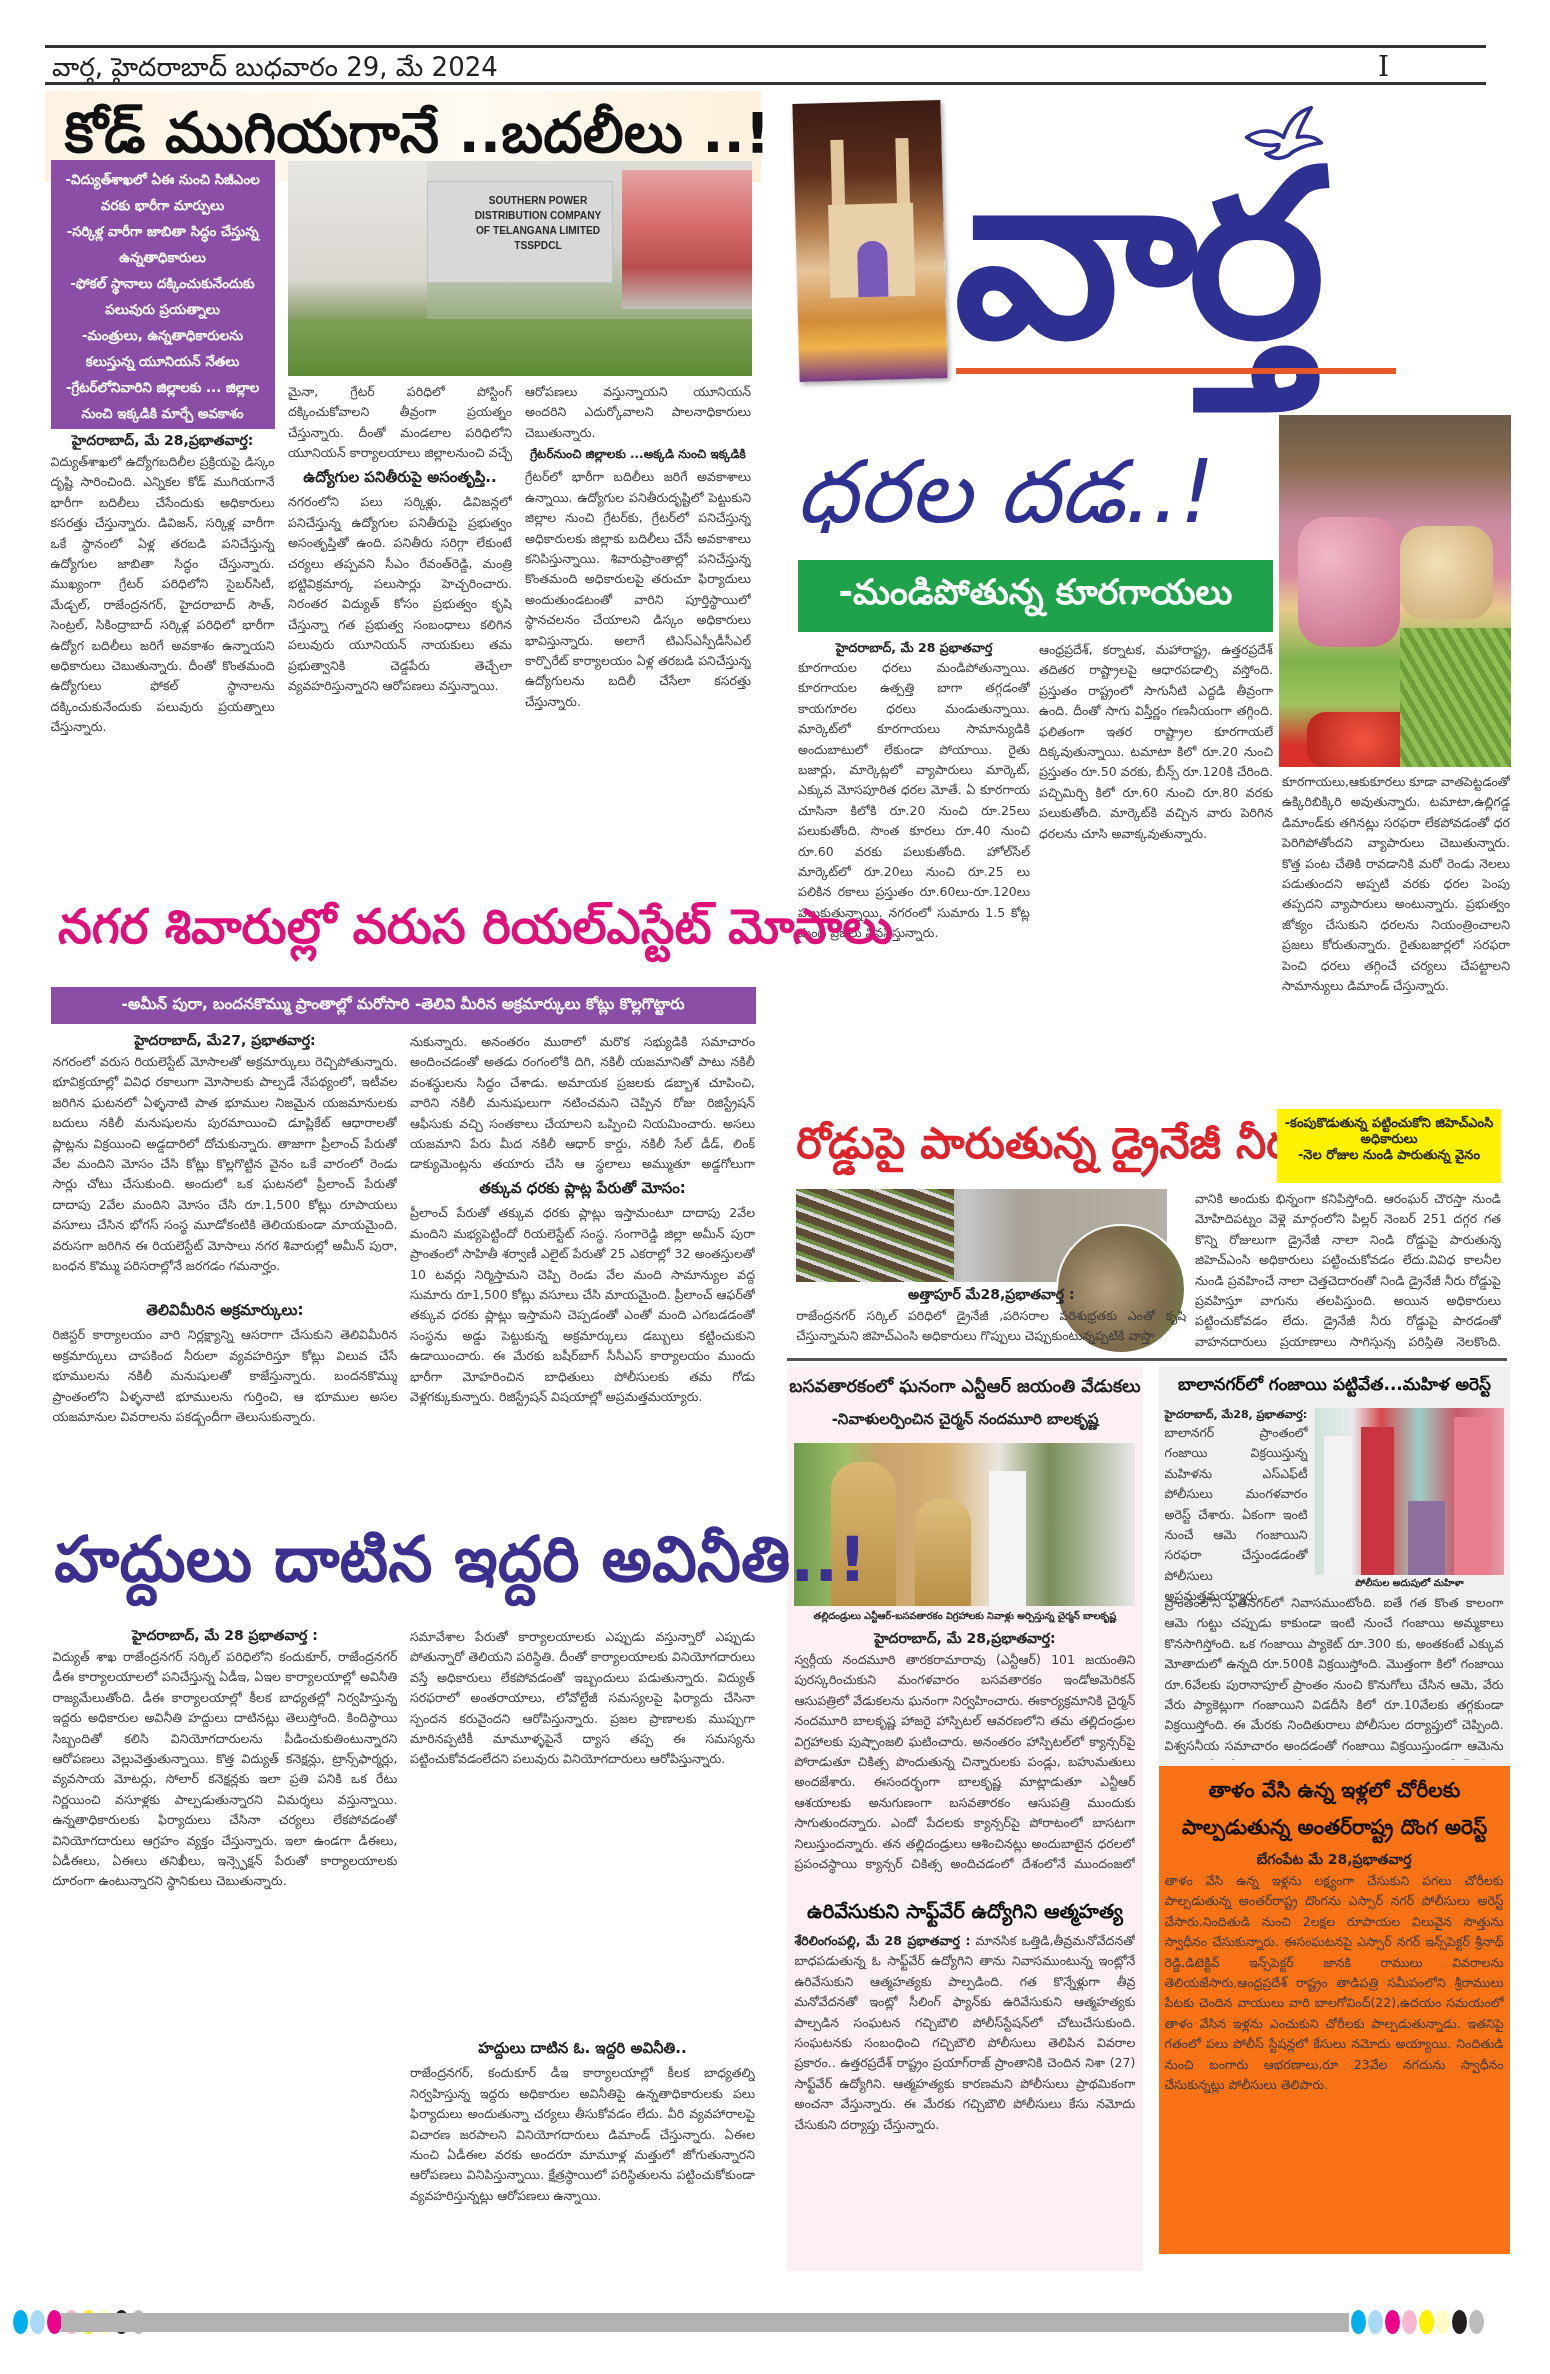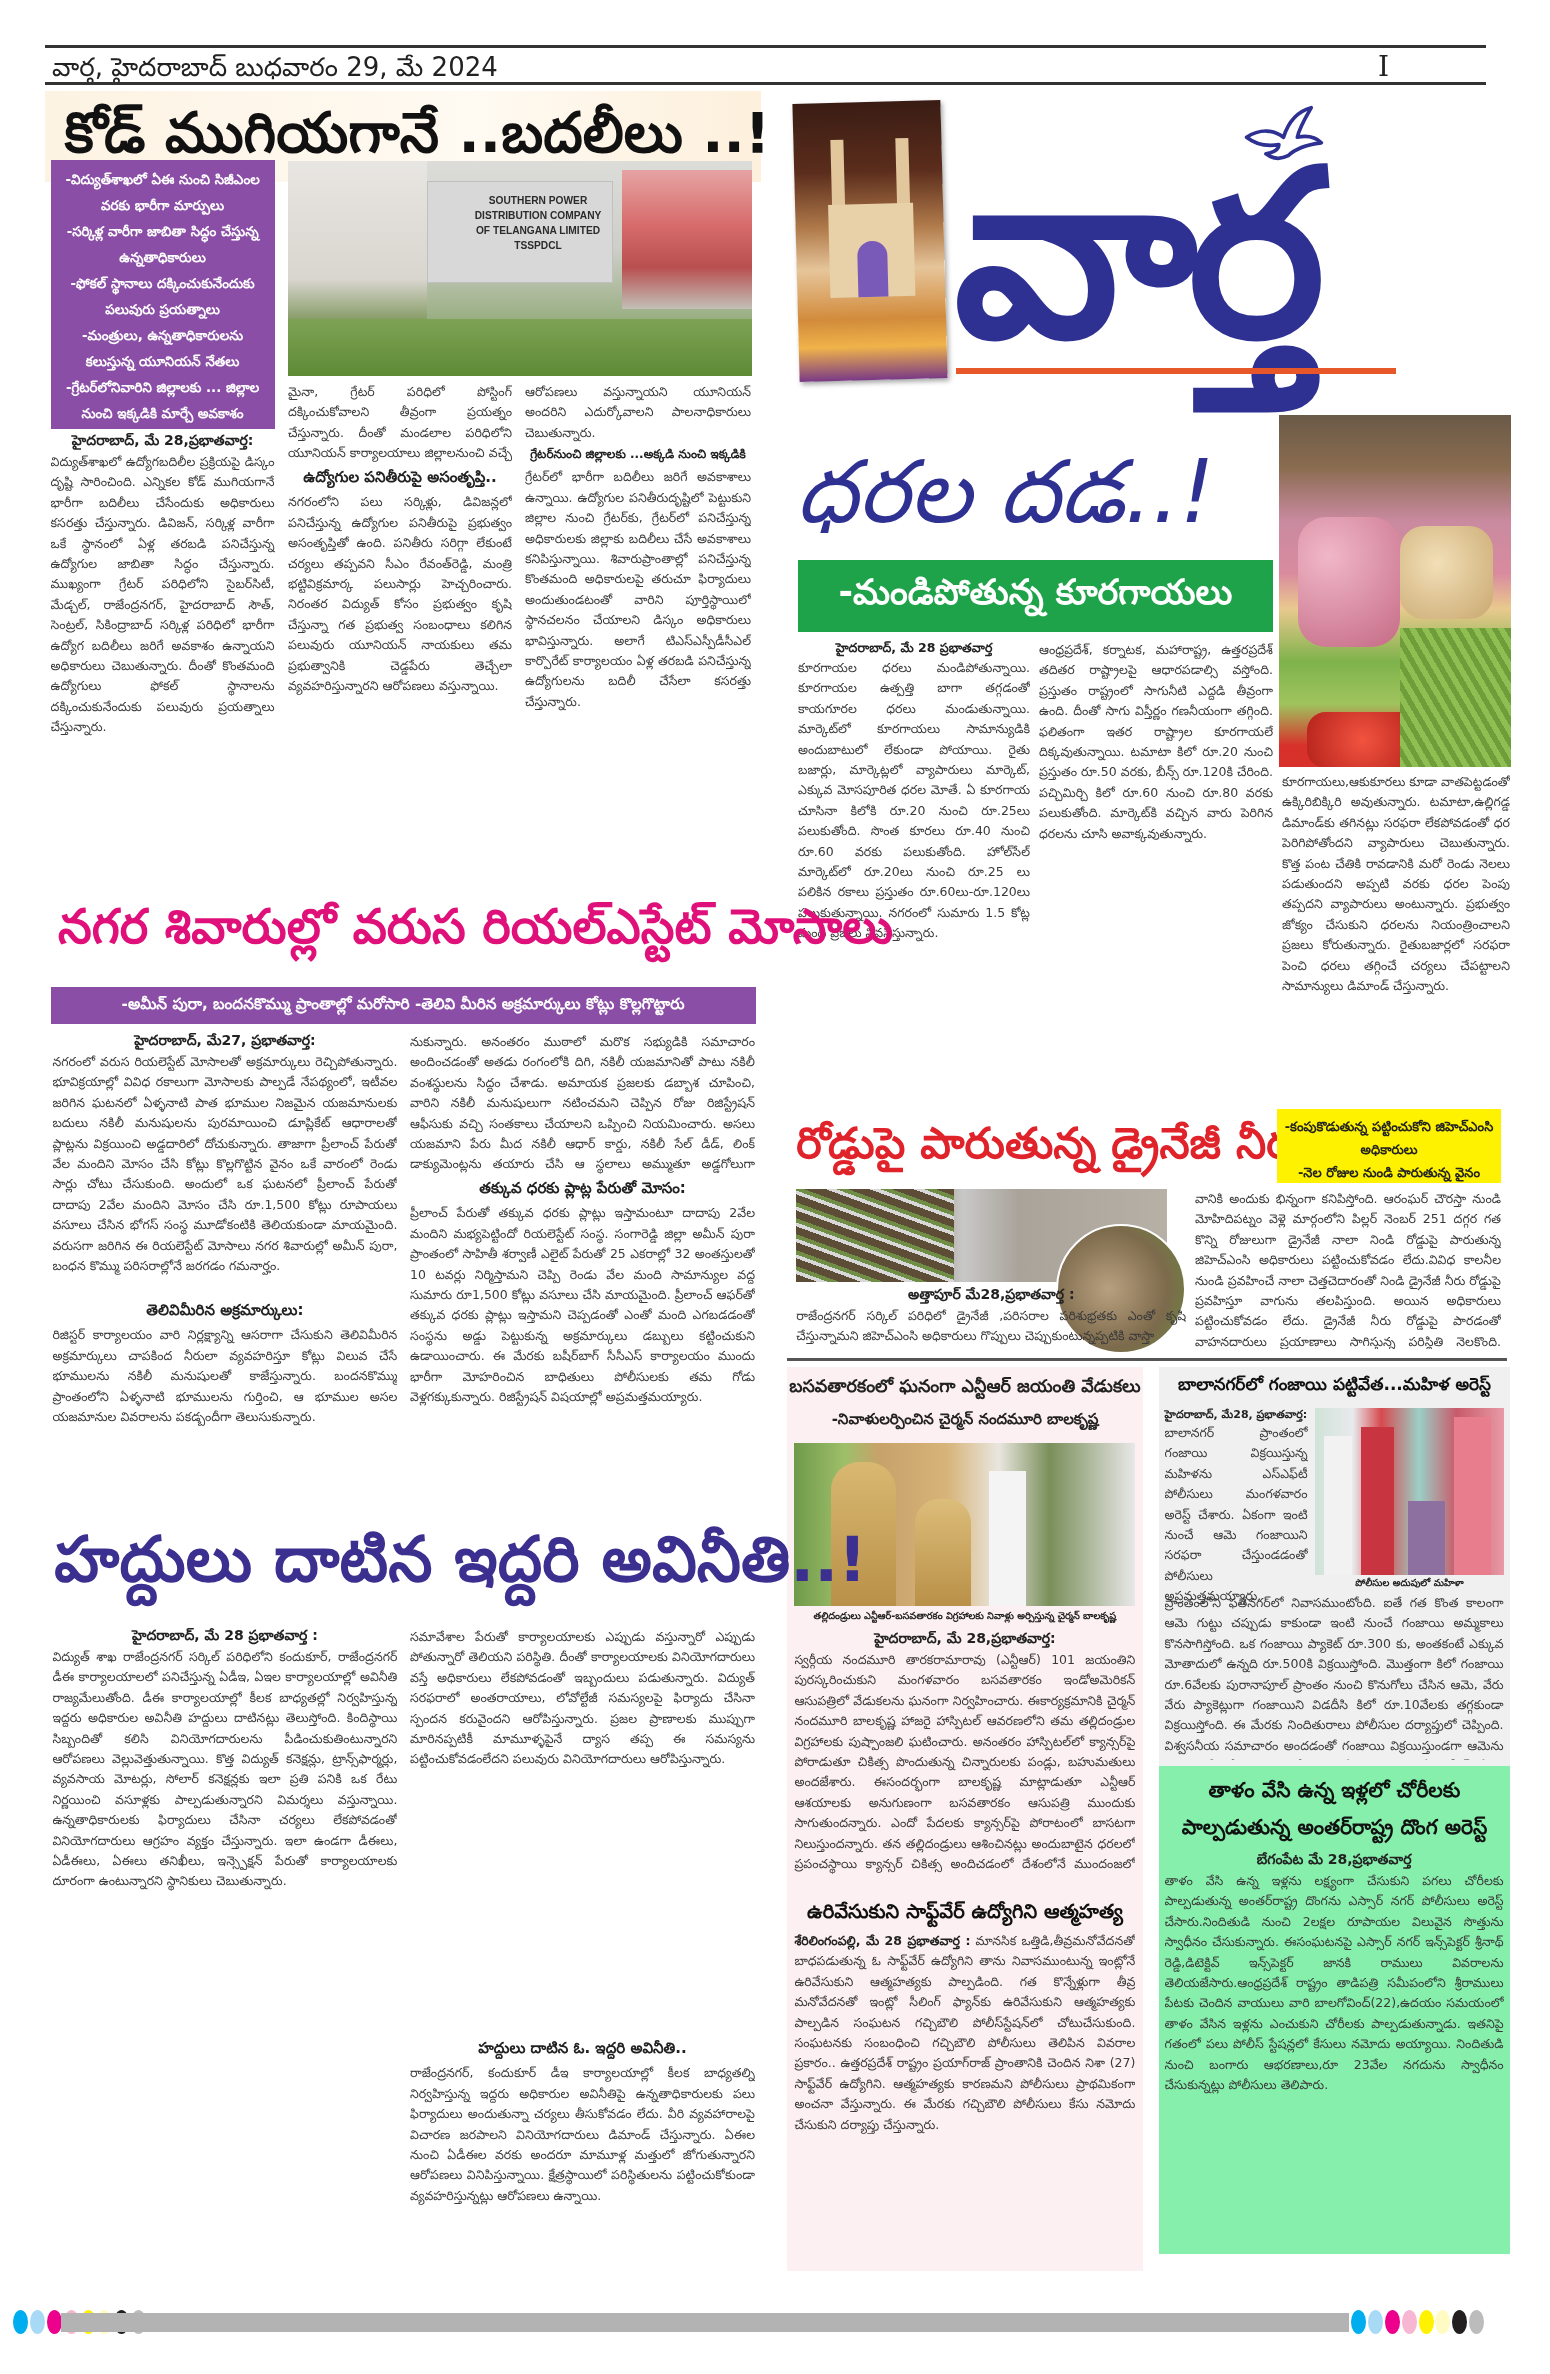--- a/index.html
+++ b/index.html
@@ -115,21 +115,21 @@
   </div>
   <div class="abs" style="left:365px; top:132px; width:345px;">
     <div class="body-text" style="height:143px;">నుకున్నారు. అనంతరం ముఠాలో మరొక సభ్యుడికి సమాచారం అందించడంతో అతడు రంగంలోకి దిగి, నకిలీ యజమానితో పాటు నకిలీ వంశస్థులను సిద్ధం చేశాడు. అమాయక ప్రజలకు డబ్బాశ చూపించి, వారిని నకిలీ మనుషులుగా నటించమని చెప్పిన రోజు రిజిస్ట్రేషన్ ఆఫీసుకు వచ్చి సంతకాలు చేయాలని ఒప్పించి నియమించారు. అసలు యజమాని పేరు మీద నకిలీ ఆధార్ కార్డు, నకిలీ సేల్ డీడ్, లింక్ డాక్యుమెంట్లను తయారు చేసి ఆ స్థలాలు అమ్ముతూ అడ్డగోలుగా సంపాదించారు. ఒక్కో ప్లాట్ విలువా కోట్లలో ఉంటుందని పోలీసు లు చెబుతున్నారు.</div>
     <div class="subhead">తక్కువ ధరకు ప్లాట్ల పేరుతో మోసం:</div>
     <div class="body-text" style="height:286px;">ప్రీలాంచ్ పేరుతో తక్కువ ధరకు ప్లాట్లు ఇస్తామంటూ దాదాపు 2వేల మందిని మభ్యపెట్టిందో రియలెస్టేట్ సంస్థ. సంగారెడ్డి జిల్లా అమీన్ పురా ప్రాంతంలో సాహితీ శర్వాణీ ఎలైట్ పేరుతో 25 ఎకరాల్లో 32 అంతస్తులతో 10 టవర్లు నిర్మిస్తామని చెప్పి రెండు వేల మంది సామాన్యుల వద్ద సుమారు రూ1,500 కోట్లు వసూలు చేసి మాయమైంది. ప్రీలాంచ్ ఆఫర్‌తో తక్కువ ధరకు ప్లాట్లు ఇస్తామని చెప్పడంతో ఎంతో మంది ఎగబడడంతో సంస్థను అడ్డు పెట్టుకున్న అక్రమార్కులు డబ్బులు కట్టించుకుని ఉడాయించారు. ఈ మేరకు బషీర్‌బాగ్ సీసీఎస్ కార్యాలయం ముందు భారీగా మోహరించిన బాధితులు పోలీసులకు తమ గోడు వెళ్లగక్కుకున్నారు. రిజిస్ట్రేషన్ విషయాల్లో అప్రమత్తమయ్యారు.</div>
   </div>
 </div>
 
 <div class="abs" style="left:787px; top:1113px; width:724px; height:241px;">
   <div class="abs headline" style="left:9.3px; top:7.4px; font-size:43px; color:#e0232b;">రోడ్డుపై పారుతున్న డ్రైనేజీ నీరు</div>
-  <div class="abs" style="left:490px; top:-3.7px; width:224px; height:74px; background:#fff200; text-align:center; padding-top:5.6px; font-size:13px; font-weight:bold; line-height:23px; color:#222;">
+  <div class="abs" style="left:490px; top:-3.7px; width:224px; height:74px; background:#fff200; text-align:center; padding-top:5.6px; font-size:13px; font-weight:bold; line-height:16px; color:#222;">
     <div>-కంపుకొడుతున్న పట్టించుకోని జిహెచ్ఎంసి అధికారులు</div>
     <div>-నెల రోజుల నుండి పారుతున్న వైనం</div>
   </div>
   <div class="photo" style="left:9.3px; top:76px; width:371px; height:93px; background:linear-gradient(90deg,#6b5a3f 0%,#8d7a5c 30%,#c8c8c8 45%,#a9a39a 60%,#b6b0a6 100%);">
     <div class="abs" style="left:0; top:0; width:158px; height:93px; background:repeating-linear-gradient(20deg,#5e4d36 0 7.4px,#d8d8d8 7.4px 11px,#6f8d45 11px 15px);"></div>
   </div>
   <div class="photo" style="left:269px; top:111px; width:130px; height:130px; border-radius:50%; border:2.8px solid #fff; background:radial-gradient(circle at 40% 50%,#b8a07f,#7c6a4c 60%,#6a8a3f);"></div>
   <div class="abs" style="left:9.3px; top:173px; width:390px;">
     <div class="dateline">అత్తాపూర్ మే28,ప్రభాతవార్త :</div>
     <div class="body-text" style="height:41px;">రాజేంద్రనగర్ సర్కిల్ పరిధిలో డ్రైనేజీ ,పరిసరాల పరిశుభ్రతకు ఎంతో కృషి చేస్తున్నామని జిహెచ్ఎంసి అధికారులు గొప్పులు చెప్పుకుంటున్నప్పటికి వాస్తా</div>
@@ -173,21 +173,21 @@
     <div class="abs" style="left:46px; top:18.6px; width:33px; height:148px; background:#c8343f;"></div>
     <div class="abs" style="left:93px; top:93px; width:37px; height:74px; background:#8d6fa0;"></div>
     <div class="abs" style="left:139px; top:9.3px; width:37px; height:158px; background:#e87e8d;"></div>
   </div>
   <div class="abs caption" style="left:156px; top:210px; width:189px; font-size:9.7px; white-space:nowrap; overflow:hidden;">పోలీసుల అదుపులో మహిళా</div>
   <div class="abs" style="left:5.6px; top:226px; width:339px;">
     <div class="body-text" style="height:167px;">ప్రాంతంలోని ఫతేనగర్‌లో నివాసముంటోంది. ఐతే గత కొంత కాలంగా ఆమె గుట్టు చప్పుడు కాకుండా ఇంటి నుంచే గంజాయి అమ్మకాలు కొనసాగిస్తోంది. ఒక గంజాయి ప్యాకెట్ రూ.300 కు, అంతకంటే ఎక్కువ మోతాదులో ఉన్నది రూ.500కి విక్రయిస్తోంది. మొత్తంగా కిలో గంజాయి రూ.6వేలకు పురానాపూల్ ప్రాంతం నుంచి కొనుగోలు చేసిన ఆమె, వేరు వేరు ప్యాకెట్లుగా గంజాయిని విడదీసి కిలో రూ.10వేలకు తగ్గకుండా విక్రయిస్తోంది. ఈ మేరకు నిందితురాలు పోలీసుల దర్యాప్తులో చెప్పింది. విశ్వసనీయ సమాచారం అందడంతో గంజాయి విక్రయిస్తుండగా ఆమెను అదుపులోకి తీసుకున్న పోలీసులు, కేసు నమోదు చేసి, సీజ్ చేసిన గంజాయితో పాటు నిందితురాలిని న్యాయ మూర్తి ముందు హాజరు పరిచి రిమాండుకు తరలించారు.</div>
   </div>
 </div>
 
-<div class="abs" style="left:1159px; top:1766px; width:351px; height:488px; background:#86efac;">
+<div class="abs" style="left:1159px; top:1766px; width:351px; height:488px; background:#f97316;">
   <div class="abs" style="left:0; top:5.6px; width:351px; text-align:center; font-size:20.4px; font-weight:bold; color:#111; line-height:37px;">తాళం వేసి ఉన్న ఇళ్లలో చోరీలకు పాల్పడుతున్న అంతర్‌రాష్ట్ర దొంగ అరెస్ట్</div>
   <div class="abs" style="left:5.6px; top:85px; width:339px;">
     <div class="dateline">బేగంపేట మే 28,ప్రభాతవార్త</div>
     <div class="body-text" style="height:375px;">తాళం వేసి ఉన్న ఇళ్లను లక్ష్యంగా చేసుకుని పగలు చోరీలకు పాల్పడుతున్న అంతర్‌రాష్ట్ర దొంగను ఎస్సార్ నగర్ పోలీసులు అరెస్ట్ చేసారు.నిందితుడి నుంచి 2లక్షల రూపాయల విలువైన సొత్తును స్వాధీనం చేసుకున్నారు. ఈసంఘటనపై ఎస్సార్ నగర్ ఇన్స్‌పెక్టర్ శ్రీనాథ్ రెడ్డి,డిటెక్టివ్ ఇన్స్‌పెక్టర్ జానకి రాములు వివరాలను తెలియజేసారు.ఆంధ్రప్రదేశ్ రాష్ట్రం తాడిపత్రి సమీపంలోని శ్రీరాములు పేటకు చెందిన వాయులు వారి బాలగోవింద్(22),ఉదయం సమయంలో తాళం వేసిన ఇళ్లను ఎంచుకుని చోరీలకు పాల్పడుతున్నాడు. ఇతనిపై గతంలో పలు పోలీస్ స్టేషన్లలో కేసులు నమోదు అయ్యాయి. నిందితుడి నుంచి బంగారు ఆభరణాలు,రూ 23వేల నగదును స్వాధీనం చేసుకున్నట్లు పోలీసులు తెలిపారు.</div>
   </div>
 </div>
 
 <div class="abs" style="left:45px; top:1525px; width:716px; height:746px;">
   <div class="abs headline" style="left:9.3px; top:0px; font-size:63px; font-weight:bold; color:#3b2f8f;">హద్దులు దాటిన ఇద్దరి అవినీతి..!</div>
   <div class="abs" style="left:7.4px; top:102px; width:345px;">

